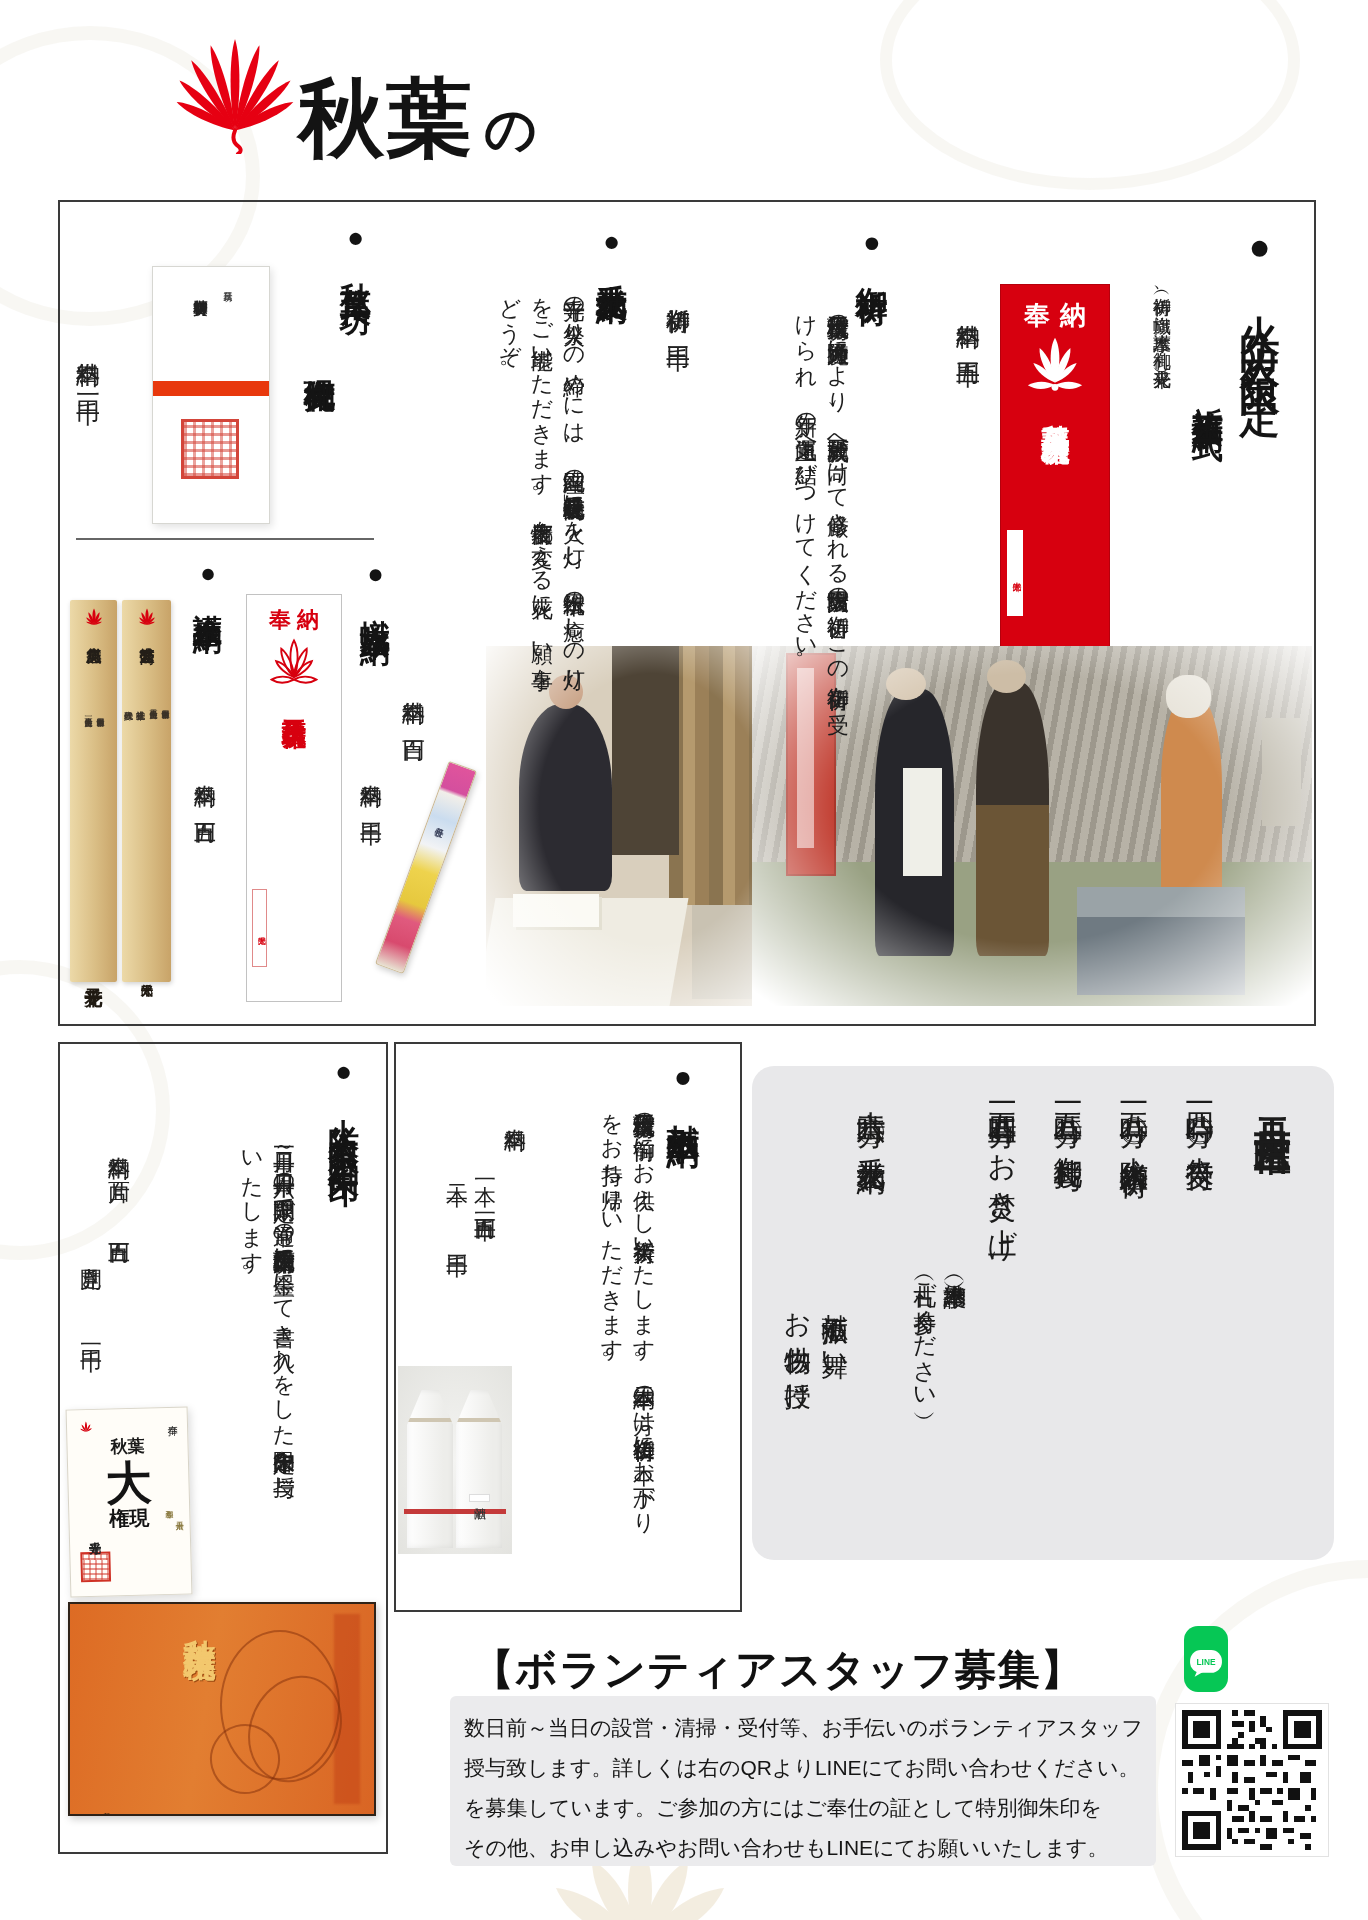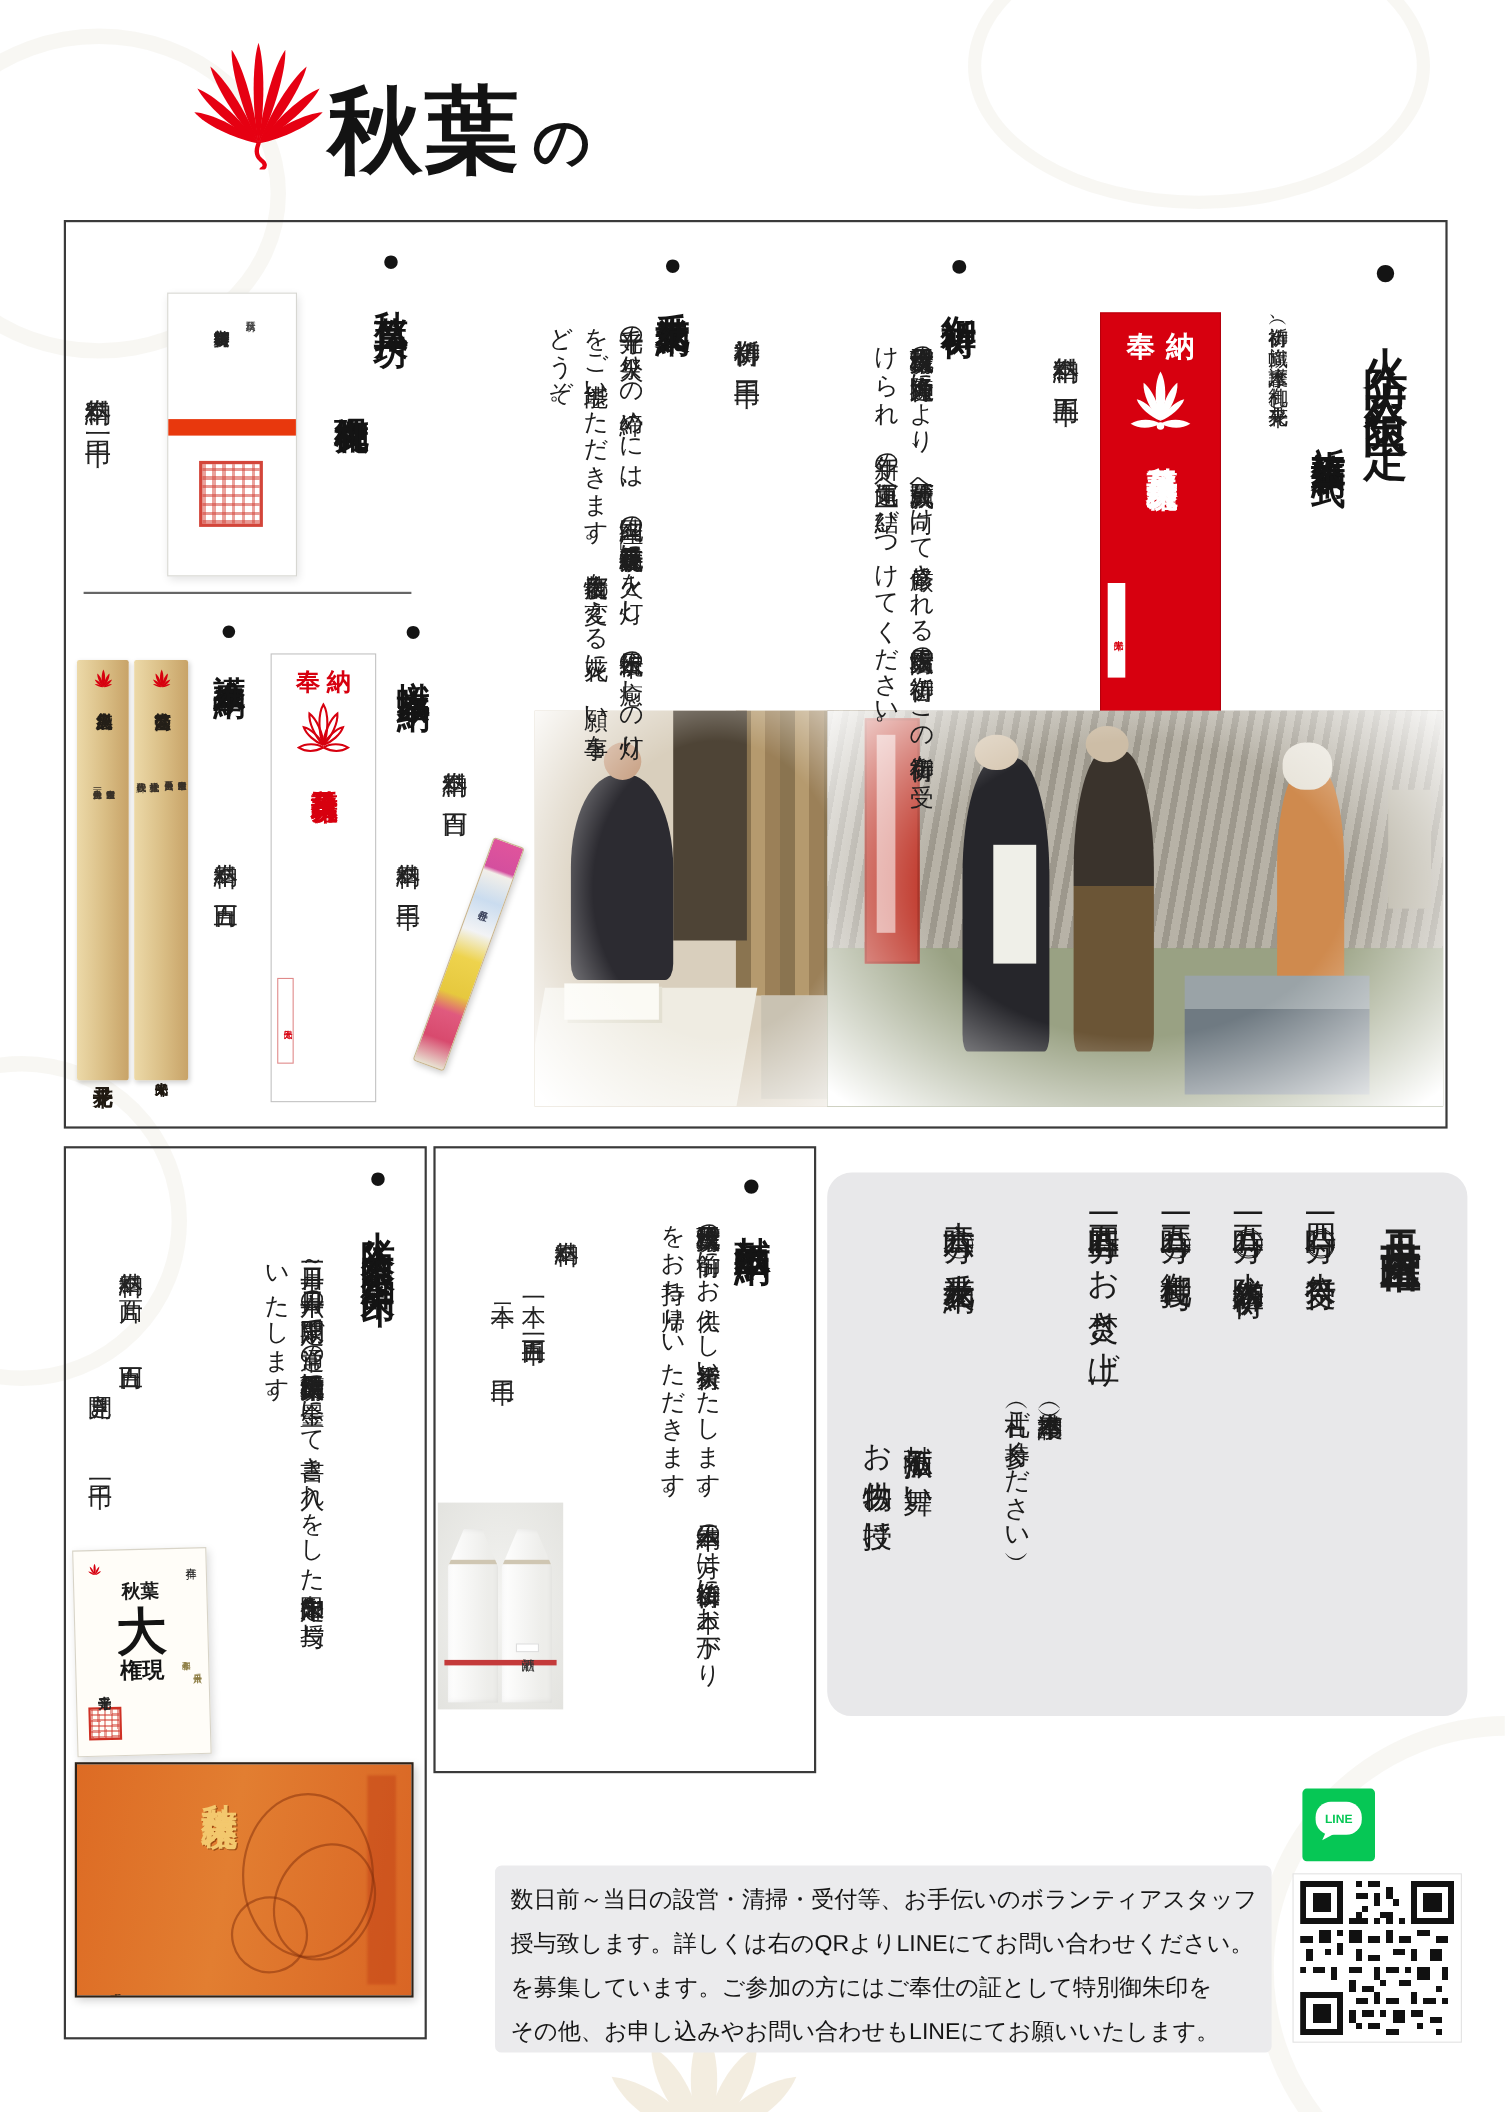--- a/index.html
+++ b/index.html
@@ -63,21 +63,21 @@
   .sch-col.note{font-size:23px;letter-spacing:0;}
   .off-n{margin-inline-start:179px;}
   .sch-col.sub{font-size:27px;}
   .off-e{margin-inline-start:205px;}
   
   .vol-panel{position:absolute;left:450px;top:1696px;width:706px;height:170px;background:#ebebed;border-radius:6px;z-index:1;}
   .vol-badge{position:absolute;left:366px;top:1640px;width:100px;height:126px;background:var(--red);border-radius:50%;z-index:3;
     display:flex;align-items:center;justify-content:center;color:#fff;font-family:var(--sans);font-weight:700;font-size:40px;letter-spacing:2px;box-shadow:0 0 0 4px #fff;}
   .vol-h{position:absolute;left:472px;top:1642px;font-family:var(--sans);font-weight:700;font-size:42px;letter-spacing:1px;color:#111;z-index:3;white-space:nowrap;}
   .vol-lines{position:absolute;left:464px;top:1708px;font-family:var(--sans);font-size:21px;line-height:40px;color:#151515;z-index:3;}
-  .line-icon{position:absolute;left:1184px;top:1626px;width:66px;height:66px;background:#06c755;border-radius:4px;z-index:3;display:flex;align-items:flex-start;justify-content:center;}
+  .line-icon{position:absolute;left:1184px;top:1626px;width:44px;height:66px;background:#06c755;border-radius:14px;z-index:3;display:flex;align-items:flex-end;justify-content:center;}
   .qr{position:absolute;left:1176px;top:1704px;width:152px;height:152px;background:#fff;padding:6px;z-index:3;box-shadow:0 0 0 1px #e2e2e2;}
   
   .title-row{position:absolute;left:298px;top:28px;height:134px;display:flex;align-items:flex-end;z-index:3;color:#131313;}
   .title-row .t1{font-size:86px;font-weight:700;letter-spacing:2px;line-height:1;}
   .title-row .no{font-size:52px;font-weight:700;margin:0 8px 6px 10px;line-height:1;}
   .title-row .t2{font-size:101px;font-weight:700;line-height:.98;letter-spacing:-2px;}
   .fan-logo{position:absolute;left:176px;top:36px;z-index:3;}
   .sake{position:absolute;left:398px;top:1366px;width:114px;height:188px;background:radial-gradient(#f4f4f2,#e3e3df);z-index:2;overflow:hidden;}
   .bottle{position:absolute;bottom:6px;width:46px;height:158px;background:linear-gradient(90deg,#fff,#ededea 80%);clip-path:polygon(32% 0,68% 0,100% 22%,100% 100%,0 100%,0 22%);box-shadow:inset 0 0 6px rgba(0,0,0,.08);}
   .bottle .tie{position:absolute;top:28px;left:0;right:0;height:4px;background:#cfc6b2;}
@@ -338,20 +338,21 @@
     <div class="sch-col" style="margin-left:28px;"><span class="t">一五時三〇分</span><span class="e">御札授与</span></div>
     <div class="sch-col" style="margin-left:14px;"><span class="t">一五時四五分</span><span class="e">お焚き上げ</span></div>
     <div class="sch-col note" style="margin-left:0;"><span class="off-n">（護摩木奉納）</span></div>
     <div class="sch-col note" style="margin-left:20px;"><span class="off-n">（古札ご持参ください）</span></div>
     <div class="sch-col" style="margin-left:0;"><span class="t">十六時三〇分</span><span class="e">千光花火奉納</span></div>
     <div class="sch-col sub" style="margin-left:2px;"><span class="off-e">献酒振る舞い</span></div>
     <div class="sch-col sub" style="margin-left:0;"><span class="off-e">お供物お授け</span></div>
   </div>
 
   <div class="vol-panel"></div>
+  <div class="vol-h">【ボランティアスタッフ募集】</div>
   <div class="vol-lines">
     <div>数日前～当日の設営・清掃・受付等、お手伝いのボランティアスタッフ</div>
     <div>授与致します。詳しくは右のQRよりLINEにてお問い合わせください。</div>
     <div>を募集しています。ご参加の方にはご奉仕の証として特別御朱印を</div>
     <div>その他、お申し込みやお問い合わせもLINEにてお願いいたします。</div>
   </div>
 
   <div class="line-icon">
     <svg width="58" height="58" viewBox="0 0 58 58">
       <rect x="8" y="12" width="42" height="30" rx="14" fill="#ffffff"></rect>

